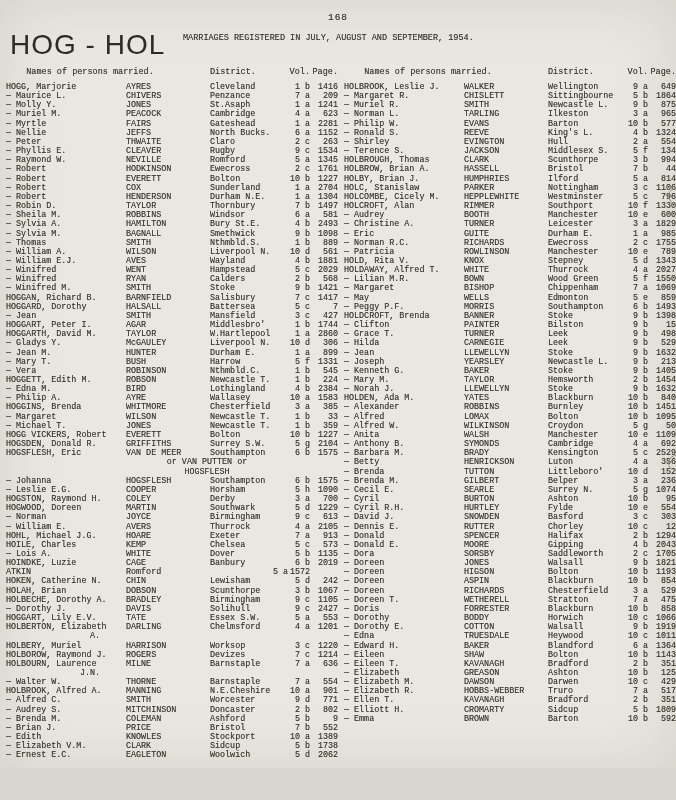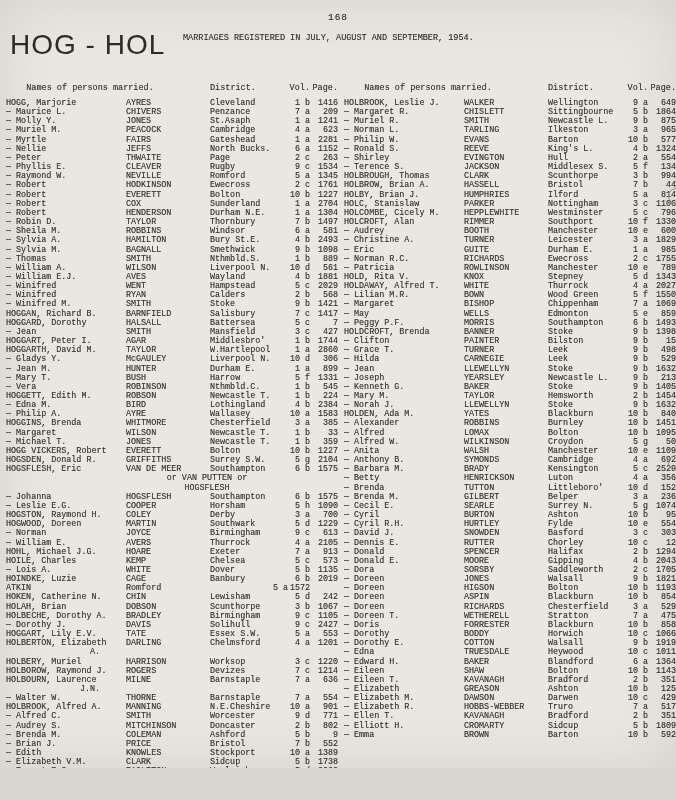--- a/index.html
+++ b/index.html
@@ -19,21 +19,21 @@
     font-size:9.5px;letter-spacing:1px;
   }
   .masthead{position:relative;height:44px;}
   .range{
     position:absolute;left:10px;top:6px;
     font-family:"Liberation Sans","DejaVu Sans",sans-serif;
     font-size:28px;letter-spacing:1px;color:#2c2b27;
     text-shadow:none;
   }
   .title{position:absolute;left:183px;top:10px;font-size:8.5px;white-space:nowrap;}
-  .cols{display:flex;margin-top:16px;}
+  .cols{display:flex;margin-top:0;}
   .col{width:338px;box-sizing:border-box;padding-left:6px;}
   .hdr-row{
     display:grid;grid-template-columns:204px 78px 22px 28px;
     font-size:8.5px;line-height:10px;margin-bottom:6px;white-space:nowrap;
   }
   .h.names{text-align:center;padding-right:36px;}
   .h.dist{text-align:left;}
   .h.vol{text-align:right;}
   .h.pg{text-align:right;}
   .rows{font-size:8.4px;line-height:9.15px;}
@@ -110,21 +110,21 @@
           <div class="row">
     <div class="c name">— Nellie</div>
     <div class="c surname">JEFFS</div>
     <div class="c district">North Bucks.</div>
     <div class="c vol">6 a</div>
     <div class="c pg">1152</div>
   </div>
           <div class="row">
     <div class="c name">— Peter</div>
     <div class="c surname">THWAITE</div>
-    <div class="c district">Page</div>
+    <div class="c district">Claro</div>
     <div class="c vol">2 c</div>
     <div class="c pg">263</div>
   </div>
           <div class="row">
     <div class="c name">— Phyllis E.</div>
     <div class="c surname">CLEAVER</div>
     <div class="c district">Rugby</div>
     <div class="c vol">9 c</div>
     <div class="c pg">1534</div>
   </div>

